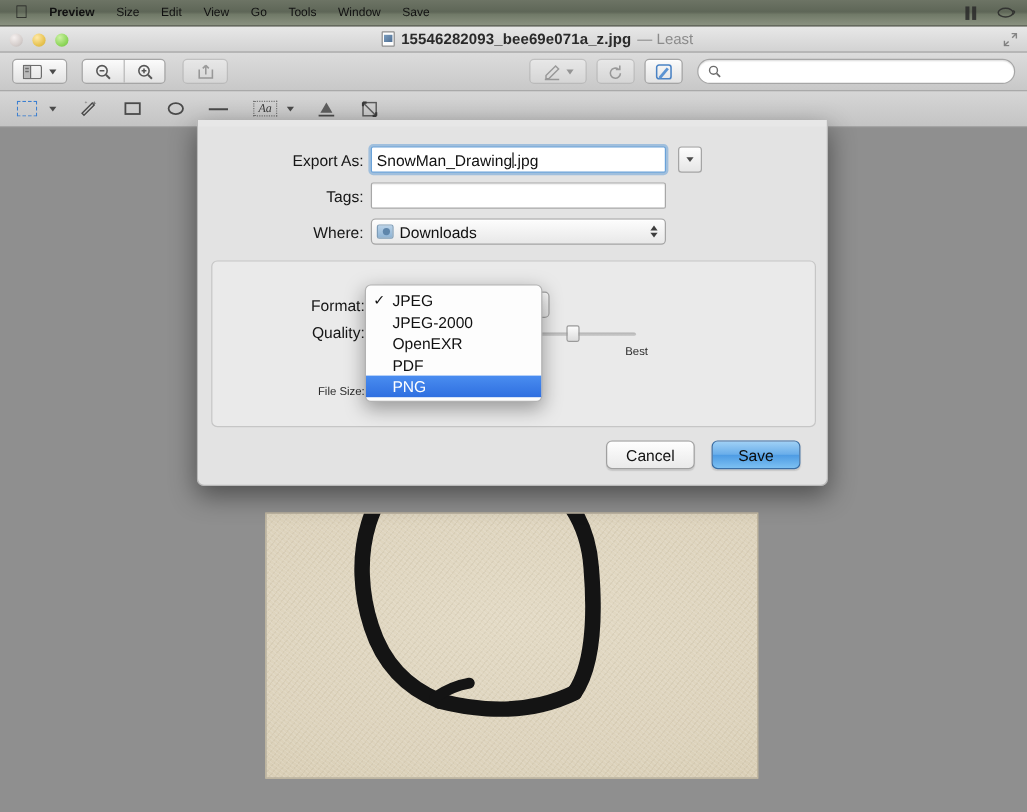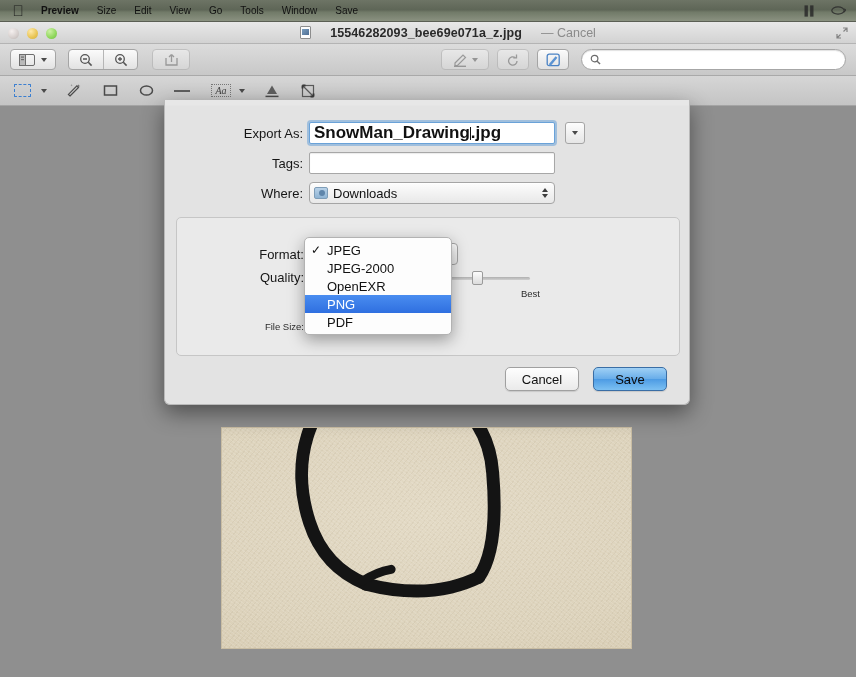--- a/index.html
+++ b/index.html
@@ -56,21 +56,21 @@
     border-bottom: 1px solid #b4b4b4;
     display: flex; align-items: center; justify-content: center;
   }
   .traffic {
     position: absolute; left: 8px; top: 6px; display: flex; gap: 8px;
   }
   .tl { width: 11px; height: 11px; border-radius: 50%; }
   .tl.red    { background: radial-gradient(circle at 35% 30%, #f5f0ef, #d6cfcd 60%, #b9b2b0); }
   .tl.yellow { background: radial-gradient(circle at 35% 30%, #ffe9a8, #e8c453 60%, #cfae3e); }
   .tl.green  { background: radial-gradient(circle at 35% 30%, #cdf1a5, #8fd75c 60%, #71bd44); }
-  .title-wrap { display: flex; align-items: center; gap: 19px; padding-left: 40px; }
+  .title-wrap { display: flex; align-items: center; gap: 5px; padding-left: 40px; }
   .doc-ico {
     width: 11px; height: 13px; background: #fdfdfd;
     border: 1px solid #8d8d8d; position: relative; border-radius: 1px;
   }
   .doc-ico::after {
     content:""; position:absolute; left:1px; top:2px; width:7px; height:6px;
     background: linear-gradient(135deg,#7a9dbe,#4f6f94);
   }
   .win-title { font-size: 12.5px; color: #2a2a2a; font-weight: 600; letter-spacing: .1px; }
   .win-edited { font-size: 12.5px; color: #8b8b8b; }
@@ -150,24 +150,23 @@
     border-radius: 0 0 6px 6px;
     box-shadow: 0 8px 22px rgba(0,0,0,.45);
     z-index: 30;
   }
   .row { display: flex; align-items: center; }
   .lbl {
     font-size: 13px; color: #161616; text-align: right; white-space: nowrap;
   }
   .field {
     background: #fff; border: 1px solid #a7a7a7; border-radius: 2px;
-    height: 22px; font-size: 17px; color: #111;
+    height: 22px; font-size: 13px; color: #111;
     display: flex; align-items: center; padding: 0 4px;
     box-shadow: 0 1px 1px rgba(0,0,0,.08) inset;
-    font-weight: bold;
   }
   .field.focused {
     border: 1px solid #6aa2d8;
     box-shadow: 0 0 0 2px rgba(106,162,216,.55);
   }
   .caret { display:inline-block; width:1px; height:13px; background:#111; margin:0 0px; }
   .popbtn {
     width: 20px; height: 22px; border: 1px solid #a5a5a5; border-radius: 3px;
     background: linear-gradient(to bottom,#fdfdfd,#e6e6e6);
     display: flex; align-items: center; justify-content: center;
@@ -276,21 +275,21 @@
 
     <div class="titlebar">
       <div class="traffic">
         <div class="tl red"></div>
         <div class="tl yellow"></div>
         <div class="tl green"></div>
       </div>
       <div class="title-wrap">
         <div class="doc-ico"></div>
         <span class="win-title">15546282093_bee69e071a_z.jpg</span>
-        <span class="win-edited">— Cancel</span>
+        <span class="win-edited">— Least</span>
       </div>
       <svg class="fullscreen-arrows" viewBox="0 0 12 12">
         <path d="M7 1h4v4M11 1L7.5 4.5M5 11H1V7M1 11l3.5-3.5" fill="none" stroke="#3a3a3a" stroke-width="1.2"></path>
       </svg>
     </div>
 
     <div class="toolbar">
       <div class="tb-btn" style="width:46px">
         <svg width="16" height="12" viewBox="0 0 16 12">
           <rect x="0.5" y="0.5" width="15" height="11" rx="1.5" fill="none" stroke="#6d6d6d"></rect>
@@ -517,23 +516,23 @@
       <span>JPEG</span>
     </div>
     <div class="menu-item">
       <span class="chk"></span>
       <span>JPEG-2000</span>
     </div>
     <div class="menu-item">
       <span class="chk"></span>
       <span>OpenEXR</span>
     </div>
+    <div class="menu-item">
+      <span class="chk"></span>
+      <span>PDF</span>
+    </div>
     <div class="menu-item selected">
       <span class="chk"></span>
       <span>PNG</span>
     </div>
-    <div class="menu-item">
-      <span class="chk"></span>
-      <span>PDF</span>
-    </div>
   </div>
 
 </div>
 
 </body></html>

